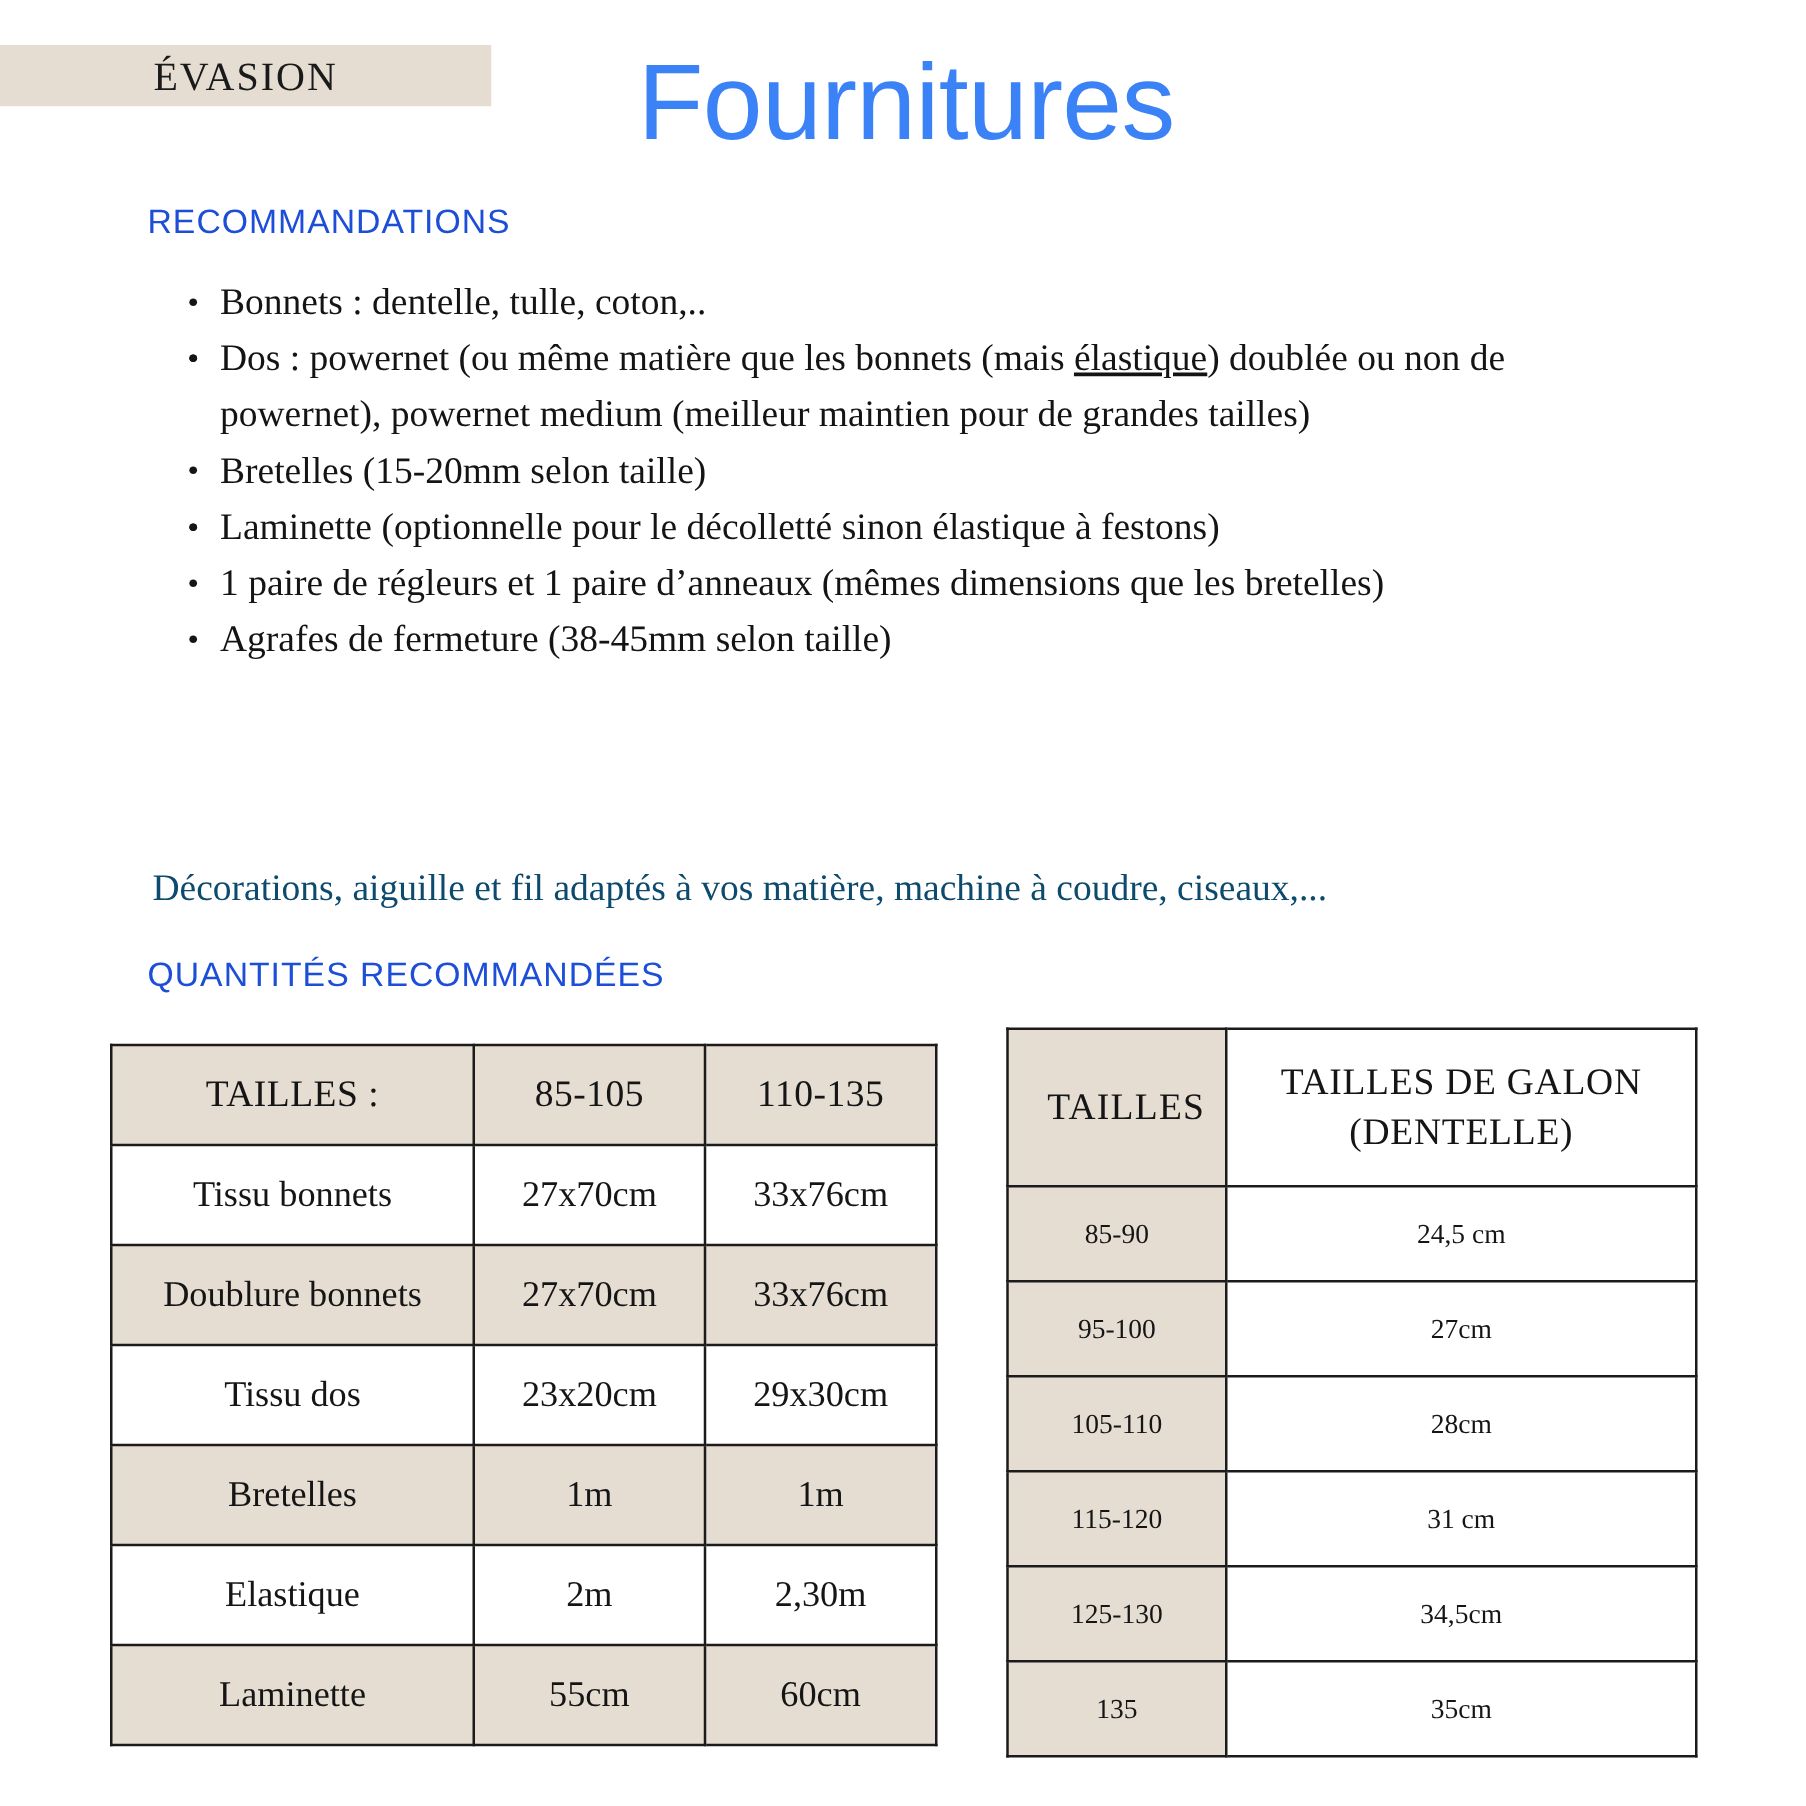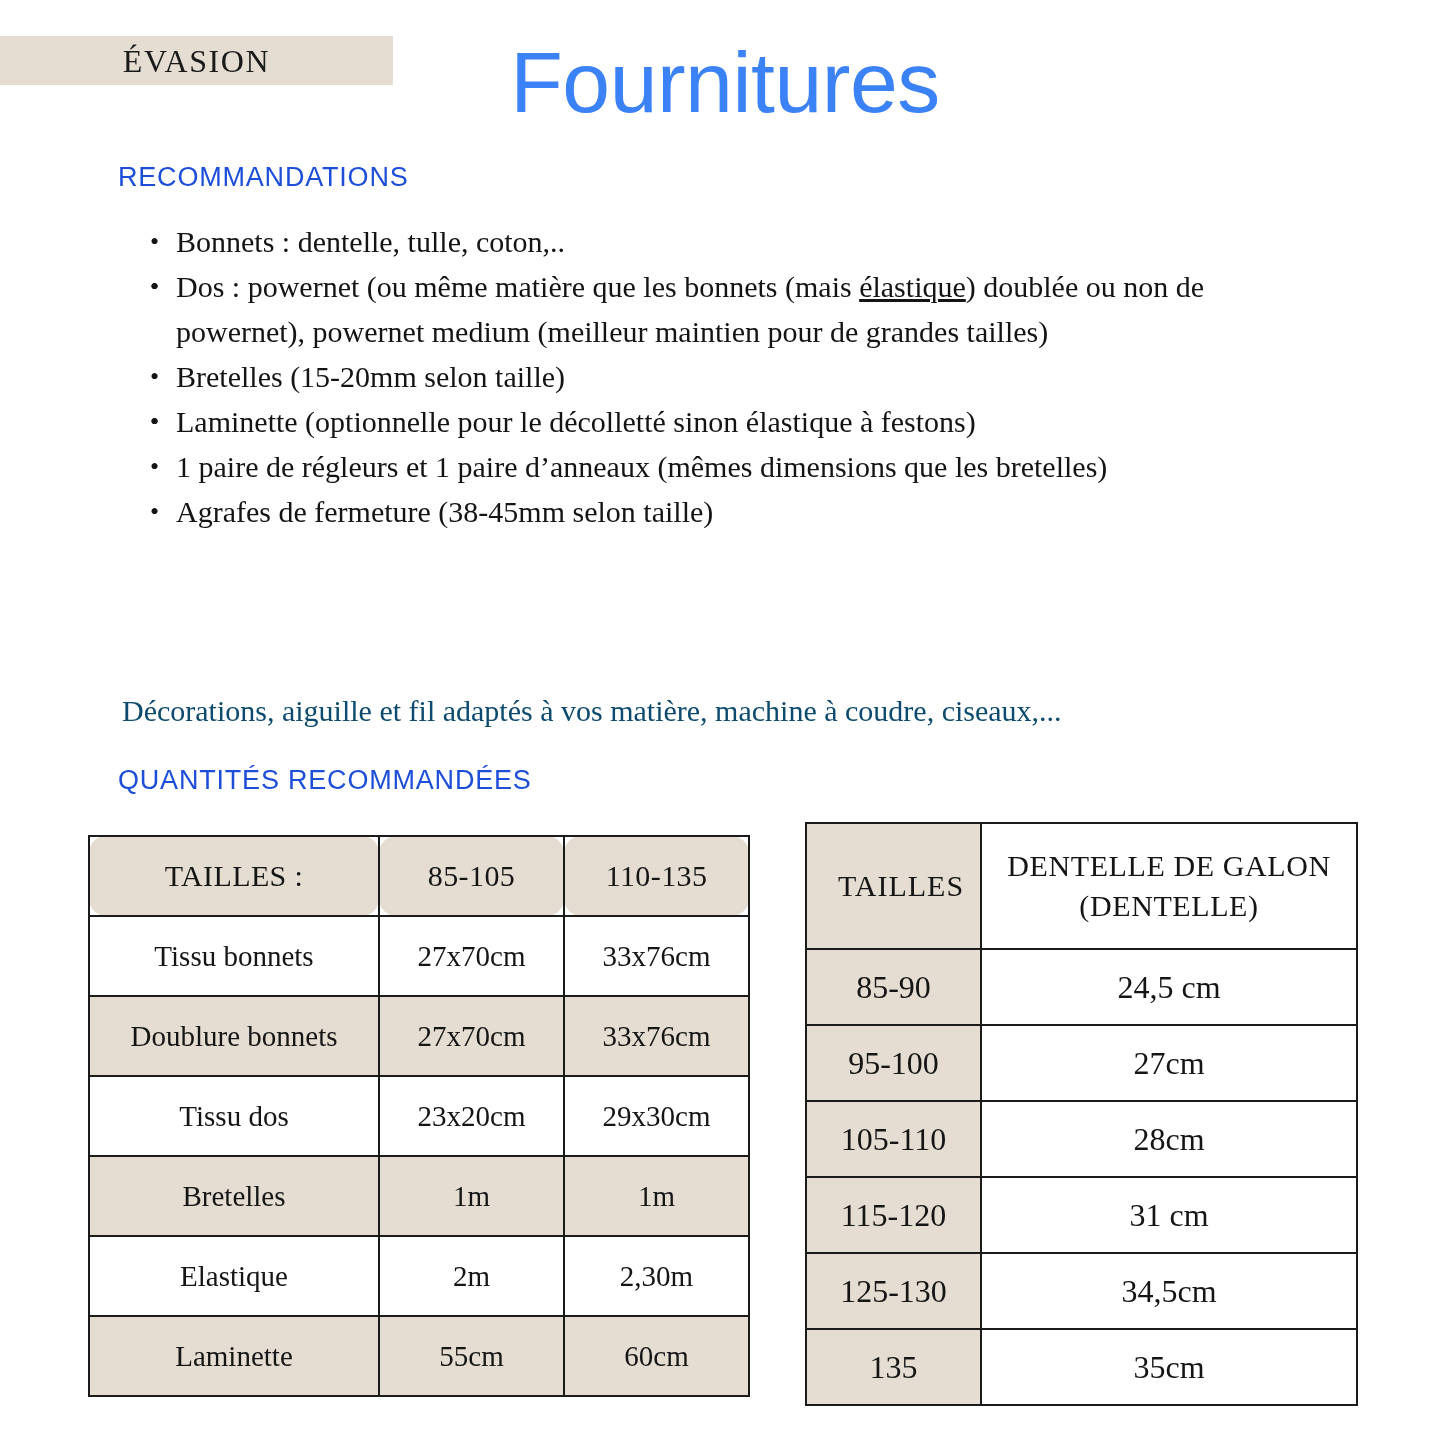--- a/index.html
+++ b/index.html
@@ -117,31 +117,31 @@
     top: 835px;
     width: 660px;
   }
   #table-quantites td {
     height: 76px;
     font-size: 29px;
   }
   #table-quantites col.c0 { width: 290px; }
   #table-quantites col.c1 { width: 185px; }
   #table-quantites col.c2 { width: 185px; }
-  #table-quantites .hdr td { font-size: 30px; letter-spacing: 0.4px; border-radius: 17px; }
+  #table-quantites .hdr td { font-size: 30px; letter-spacing: 0.4px; }
 
   
   #table-galon {
     left: 805px;
     top: 822px;
     width: 551px;
   }
   #table-galon td {
     height: 72px;
-    font-size: 32px;
+    font-size: 22px;
   }
   #table-galon col.c0 { width: 175px; }
   #table-galon col.c1 { width: 376px; }
   #table-galon .hdr td { height: 122px; font-size: 30px; line-height: 40px; letter-spacing: 0.6px; }
   #table-galon .hdr .sizes-cell { letter-spacing: 1px; padding-left: 16px; }
 
   .fill-beige { background: #E5DDD2; }
   .fill-white { background: #ffffff; }
 </style>
 </head>
@@ -238,21 +238,21 @@
 
 <table class="tbl" id="table-galon">
   <colgroup>
       <col class="c0">
       <col class="c1">
     </colgroup>
   <tbody>
     <tr class="hdr">
       <td class="fill-beige sizes-cell">TAILLES</td>
       <td class="fill-white">
-        <div>DENTELLE DE GALON</div>
+        <div>TAILLES DE GALON</div>
         <div>(DENTELLE)</div>
       </td>
     </tr>
     <tr>
       <td class="fill-beige">85-90</td>
       <td class="fill-white">24,5 cm</td>
     </tr>
     <tr>
       <td class="fill-beige">95-100</td>
       <td class="fill-white">27cm</td>

